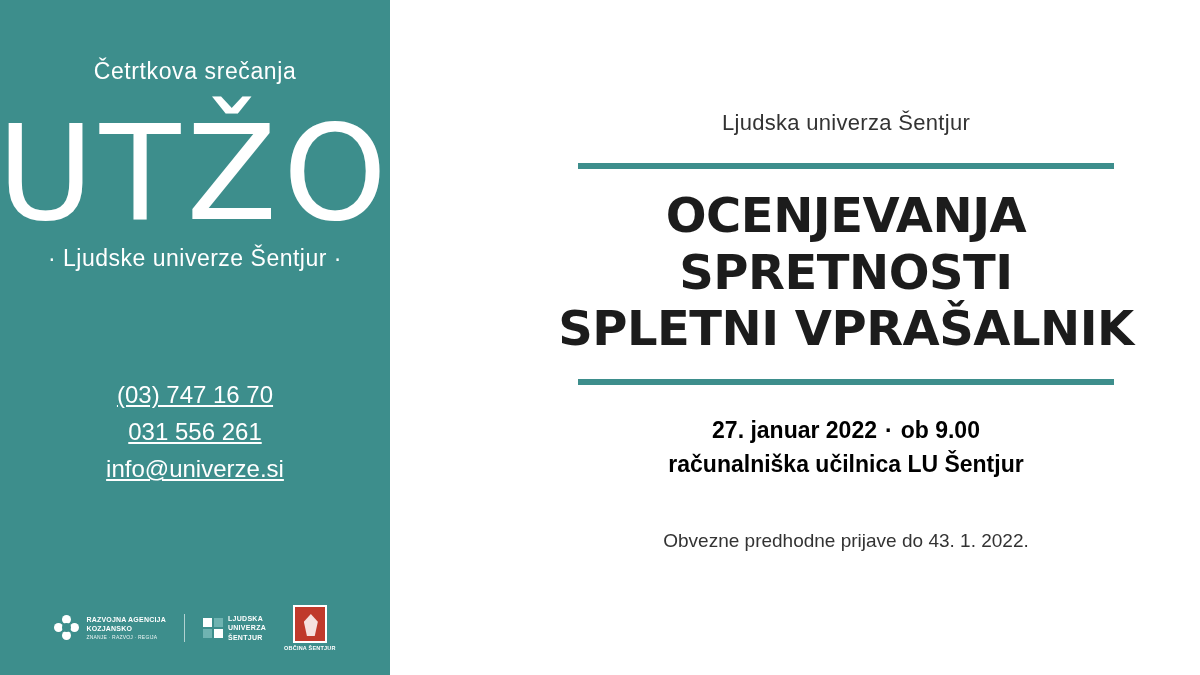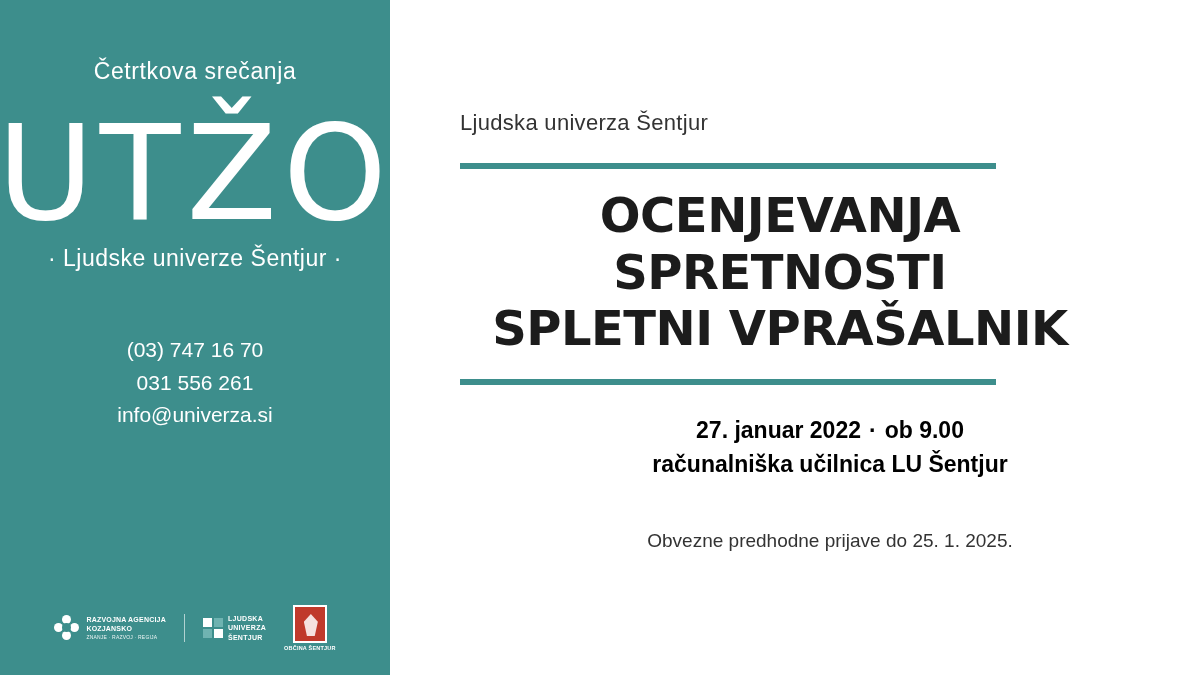--- a/index.html
+++ b/index.html
@@ -51,25 +51,26 @@
   }
   .logo-sub {
     margin-top: 6px;
     color: #ffffff;
     font-size: 23px;
     letter-spacing: 0.5px;
     text-align: center;
     white-space: nowrap;
   }
   .contact {
-    margin-top: 62px;
-    text-align: center;
-    color: #ffffff;
-    font-size: 21px;
+    margin-top: 104px;
+    text-align: center;
+    color: #ffffff;
+    font-size: 24px;
     line-height: 1.55;
+    text-decoration: underline;
   }
   .contact div { white-space: nowrap; }
 
   
   .logos {
     position: absolute;
     bottom: 24px;
     left: 0; right: 0;
     display: flex;
     justify-content: center;
@@ -141,23 +142,24 @@
       #3d8e8c 9px, #3d8e8c 21px
     );
   }
 
   
   .right-panel {
     position: relative;
     flex: 1 1 auto;
     height: 675px;
     background: #ffffff;
-    padding-left: 70px;
+    padding-left: 102px;
     display: flex;
     flex-direction: column;
+    align-items: center;
   }
   .org {
     margin-top: 110px;
     font-size: 22px;
     color: #333333;
     letter-spacing: .3px;
   }
   .rule {
     width: 536px;
     height: 6px;
@@ -201,21 +203,21 @@
     <div class="kicker">Četrtkova srečanja</div>
 
     <div class="logo-wrap">
       <div class="logo-utzo">UTŽO</div>
       <div class="logo-sub">· Ljudske univerze Šentjur ·</div>
     </div>
 
     <div class="contact">
       <div>(03) 747 16 70</div>
       <div>031 556 261</div>
-      <div>info@univerza.si</div>
+      <div>info@univerze.si</div>
     </div>
 
     <div class="logos">
 
       <div class="logo-ra">
         <div class="ra-mark">
           <span></span>
             <span></span>
             <span></span>
             <span></span>
@@ -266,16 +268,16 @@
 
     <div class="rule bottom"></div>
 
     <div class="meta">
       <div>
         <span>27. januar 2022</span><span class="dot-sep">·</span><span>ob 9.00</span>
       </div>
       <div>računalniška učilnica LU Šentjur</div>
     </div>
 
-    <div class="note">Obvezne predhodne prijave do 25. 1. 2025.</div>
+    <div class="note">Obvezne predhodne prijave do 43. 1. 2022.</div>
   </div>
 
 </div>
 
 </body></html>

